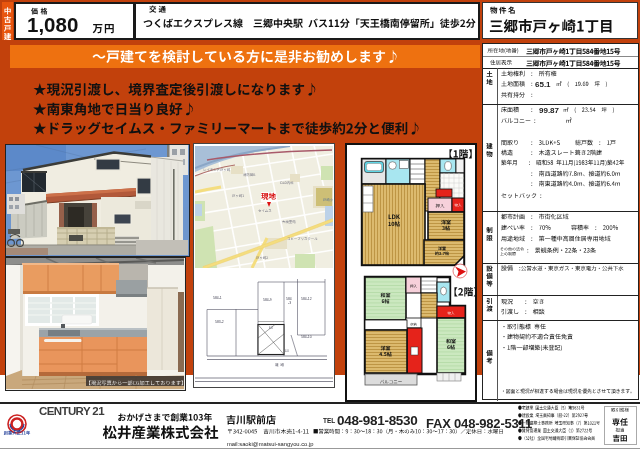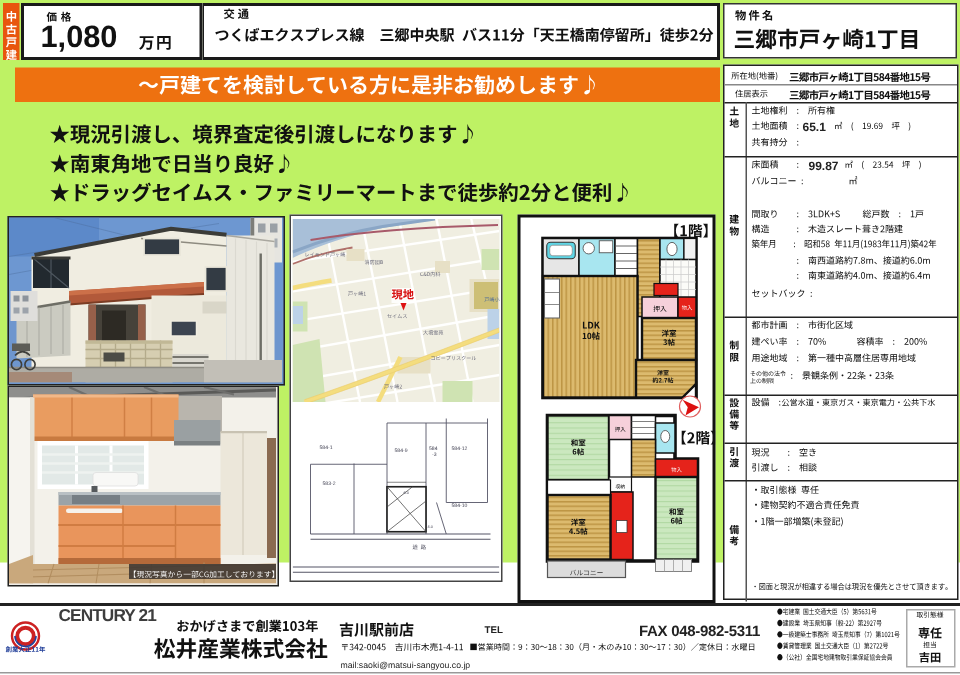--- a/index.html
+++ b/index.html
@@ -1,17 +1,17 @@
 <!DOCTYPE html>
 <html lang="ja"><head>
 <meta charset="utf-8">
 <style>
   html,body{margin:0;padding:0;}
   body{width:640px;height:450px;background:#fff;font-family:"Liberation Sans",sans-serif;overflow:hidden;}
-  #page{position:relative;width:640px;height:375px;background:#bef264;}
+  #page{position:relative;width:640px;height:375px;background:#c2410c;}
   .abs{position:absolute;}
 </style>
 </head>
 <body>
 <div id="page">
 
 <div class="abs" style="left:2px;top:2px;width:11px;height:37.5px;background:#e8550e;color:#fff;font-size:8px;font-weight:bold;line-height:8.6px;text-align:center;padding-top:1.5px;box-sizing:border-box;"></div>
 
 <div class="abs" style="left:14px;top:2px;width:121px;height:37.5px;border:2px solid #1a1a1a;box-sizing:border-box;background:#fff;"></div>
 
@@ -505,22 +505,23 @@
     <path d="M5 13 a7 7 0 0 0 14 0" fill="none" stroke="#24419a" stroke-width="1.1"></path>
 
       </svg>
 
   <div class="abs" style="left:39px;top:1px;font-size:11.5px;font-weight:bold;color:#3d3d3d;letter-spacing:-0.6px;">CENTURY 21</div>
 
   <div class="abs" style="left:227px;top:36.5px;font-size:5.8px;">mail:saoki@matsui-sangyou.co.jp</div>
 
   <div class="abs" style="left:323px;top:13px;font-size:6.5px;font-weight:bold;">TEL</div>
 
-
-  <div class="abs" style="left:426px;top:12px;font-size:10px;font-weight:bold;letter-spacing:-0.2px;">FAX 048-982-5311</div>
+  <div class="abs" style="left:337px;top:9px;font-size:13.5px;font-weight:bold;letter-spacing:-0.3px;">048-981-8530</div>
+
+  <div class="abs" style="left:426px;top:12px;font-size:13px;font-weight:bold;letter-spacing:-0.2px;">FAX 048-982-5311</div>
 
   <div class="abs" style="left:604px;top:2px;width:33px;height:39px;border:1px solid #aaa;box-sizing:border-box;">
   </div>
 </div>
 
 <svg width="640" height="450" viewBox="0 0 640 450" style="position:absolute;left:0;top:0;pointer-events:none;">
       <defs>
         <path id="gB_cid09544" d="M434 850L434 676L88 676L88 169L208 169L208 224L434 224L434 -89L561 -89L561 224L788 224L788 174L914 174L914 676L561 676L561 850ZM208 342L208 558L434 558L434 342ZM788 342L561 342L561 558L788 558Z"></path>
         <path id="gB_cid11903" d="M146 382L146 -89L271 -89L271 -43L725 -43L725 -85L856 -85L856 382L566 382L566 562L957 562L957 679L566 679L566 850L435 850L435 679L44 679L44 562L435 562L435 382ZM271 72L271 268L725 268L725 72Z"></path>
         <path id="gB_cid18580" d="M64 801L64 686L941 686L941 801ZM156 607L156 386C156 262 144 101 20 -10C47 -25 96 -70 114 -94C207 -11 249 110 267 225L753 225L753 165L875 165L875 607ZM753 336L277 336L278 384L278 496L753 496Z"></path>

